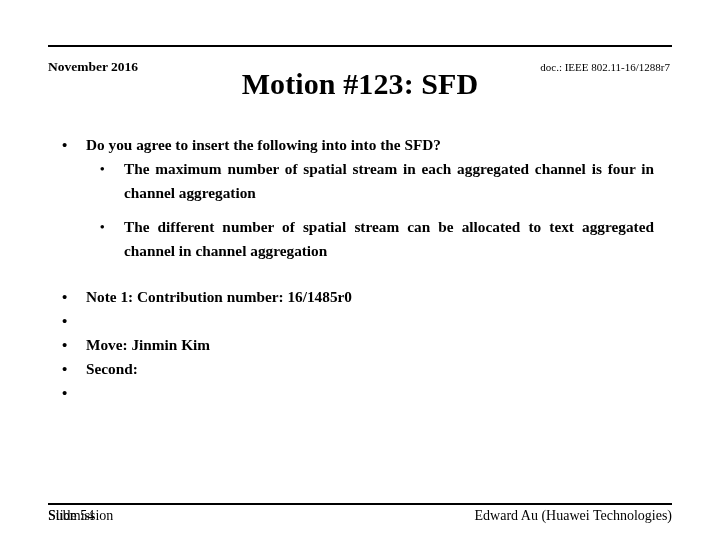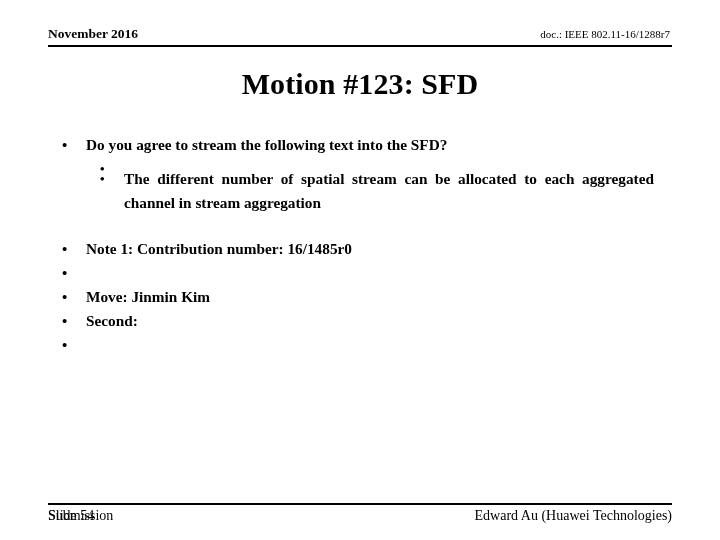--- a/index.html
+++ b/index.html
@@ -30,20 +30,21 @@
     left: 48px;
     top: 26px;
     width: 624px;
     height: 22px;
   }
   .header-row {
     display: flex;
     align-items: flex-start;
     justify-content: space-between;
     width: 100%;
+    margin-top: 33px;
   }
   .header-date {
     font-size: 13.5px;
     font-weight: bold;
     line-height: 16px;
     white-space: nowrap;
   }
   .header-doc {
     font-size: 11px;
     font-weight: normal;
@@ -175,33 +176,34 @@
   </div>
   <div class="header-rule"></div>
 
   <div class="title">Motion #123:  SFD</div>
 
   <div class="body">
 
     <div class="blk">
       <div class="lvl1">
         <span class="dot">•</span>
-        <span>Do you agree to stream the following text into the SFD?</span>
+        <span>Do you agree to insert the following into into the SFD?</span>
       </div>
     </div>
 
     <div class="lvl2">
       <span class="dot">•</span>
+      <span>The maximum number of spatial stream in each aggregated channel is four in channel aggregation</span>
     </div>
 
     <div class="gap-sm"></div>
 
     <div class="lvl2">
       <span class="dot">•</span>
-      <span>The different number of spatial stream can be allocated to each aggregated channel in stream aggregation</span>
+      <span>The different number of spatial stream can be allocated to text aggregated channel in channel aggregation</span>
     </div>
 
     <div class="gap-md"></div>
 
     <div class="lvl1">
       <span class="dot">•</span>
       <span>Note 1:  Contribution number:  16/1485r0</span>
     </div>
     <div class="lvl1">
       <span class="dot">•</span>

